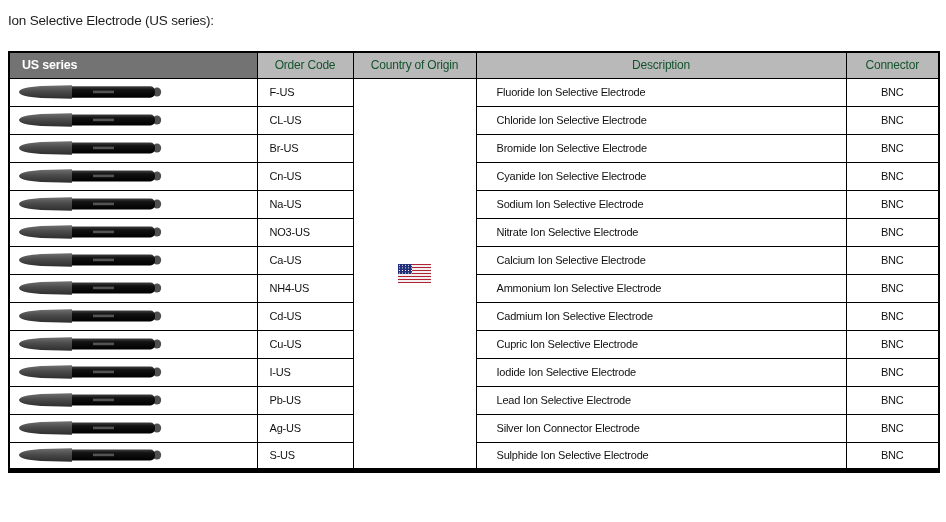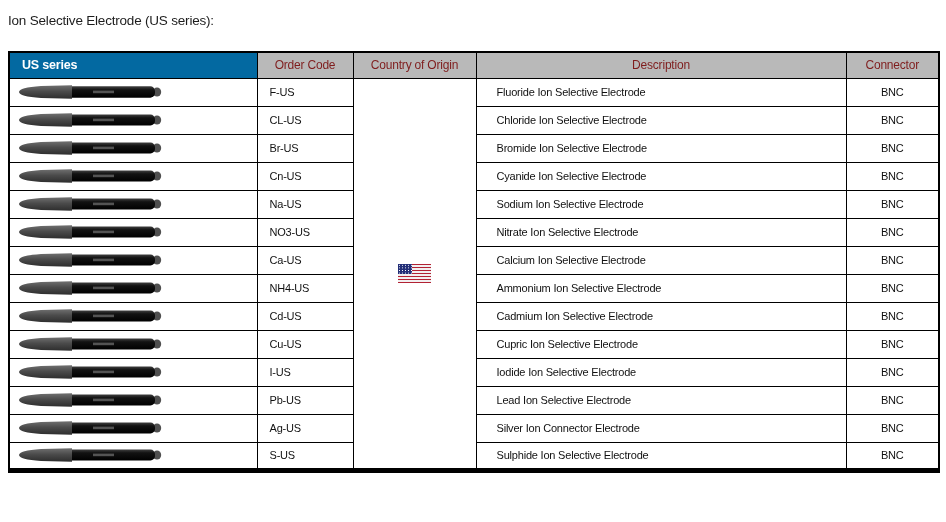--- a/index.html
+++ b/index.html
@@ -38,24 +38,24 @@
     white-space: nowrap;
   }
   .catalog thead tr { height: 26px; }
   .catalog tbody tr { height: 28px; }
 
   .catalog th {
     background: #b9b9b9;
     font-weight: normal;
     font-size: 12px;
     text-align: center;
-    color: #7f1d1d;
+    color: #14532d;
   }
   .catalog th.th-series {
-    background: #0369a1;
+    background: #737373;
     color: #ffffff;
     font-weight: bold;
     text-align: left;
     padding-left: 12px;
     font-size: 12.5px;
   }
 
   td.c-img  { padding: 0 0 0 5px; vertical-align: middle; }
   td.c-code { padding-left: 12px; text-align: left; }
   td.c-desc { padding-left: 20px; text-align: left; }

